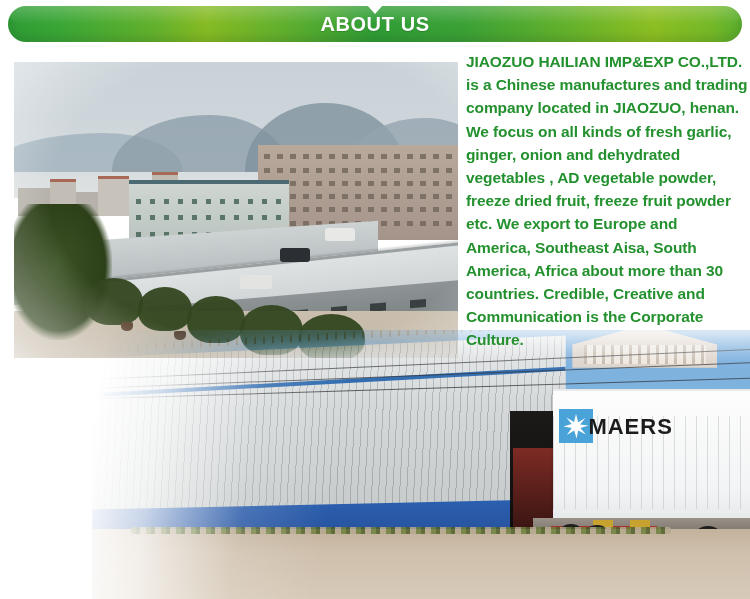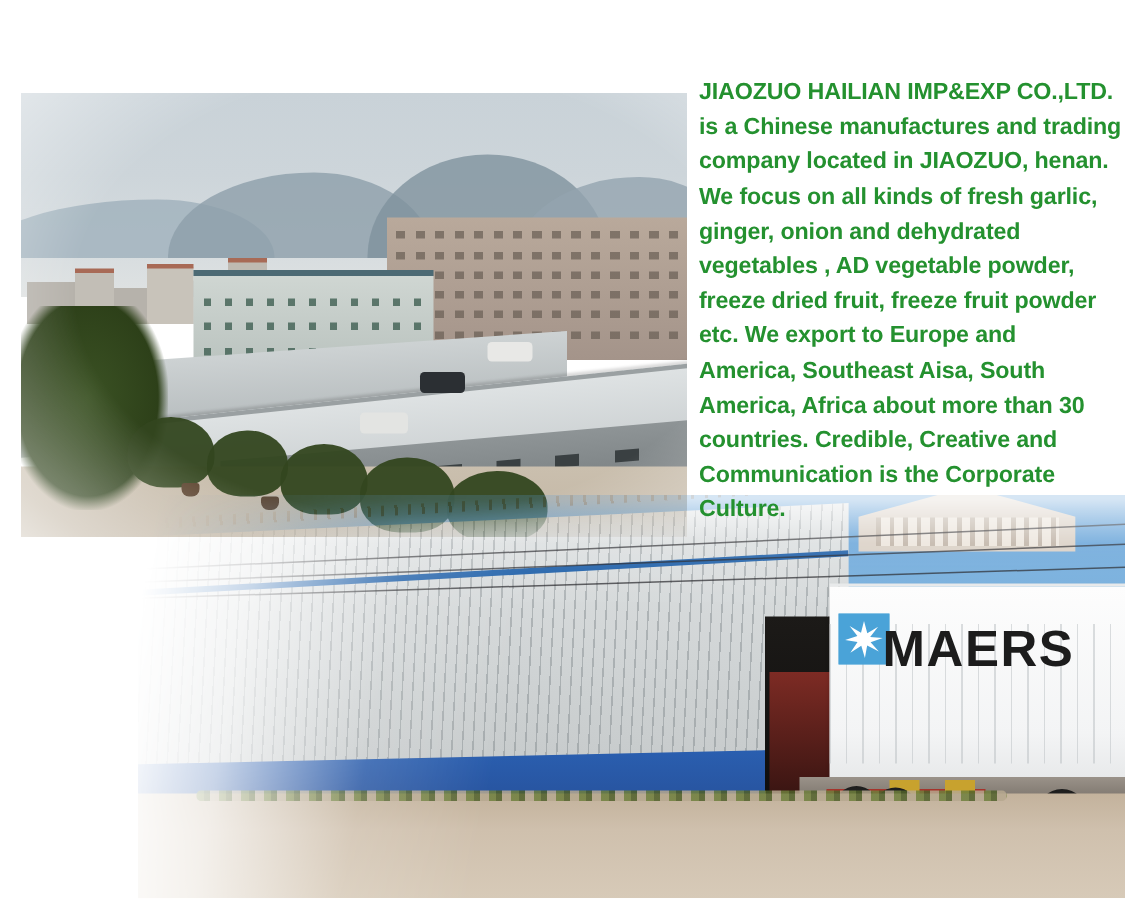--- a/index.html
+++ b/index.html
@@ -189,21 +189,21 @@
     position:absolute;left:0;top:18%;width:100%;height:66%;
     background:repeating-linear-gradient(90deg,rgba(190,195,198,.55) 0 1px,rgba(255,255,255,0) 1px 11px);
   }
   .maersk-star{
     position:absolute;left:3%;top:13%;width:34px;height:34px;
     background:#4aa3d8;
   }
   .maersk-star svg{display:block;}
   .maersk-word{
     position:absolute;left:17%;top:16%;
-    color:#1c1c1c;font-weight:bold;font-size:34px;letter-spacing:1px;
+    color:#1c1c1c;font-weight:bold;font-size:22px;letter-spacing:1px;
     font-family:"Liberation Sans",sans-serif;white-space:nowrap;
   }
   .chassis{
     position:absolute;left:67%;top:70%;width:35%;height:8%;
     background:linear-gradient(180deg,#9a9289,#6e675f);
   }
   .chassis .redbar{position:absolute;left:8%;top:35%;width:46%;height:26%;background:#a5332b;}
   .chassis .ybox{position:absolute;top:6%;width:9%;height:60%;background:#c8a22e;}
   .wheel{
     position:absolute;border-radius:50%;
@@ -231,20 +231,27 @@
     color:#24912f;font-weight:bold;font-size:15.5px;line-height:23.5px;
     white-space:pre-line;letter-spacing:-.1px;
     z-index:6;
   }
 </style>
 </head>
 <body>
 
 <div id="page">
 
+  <div class="banner-wrap">
+    <div class="banner">
+      <div class="banner-gloss"></div>
+      <div class="banner-title">ABOUT US</div>
+    </div>
+    <div class="banner-notch"></div>
+  </div>
 
   <div class="photo-top">
     <div class="sky"></div>
     <div class="hill h1"></div>
     <div class="hill h2"></div>
     <div class="hill h3"></div>
     <div class="hill h4"></div>
 
     <div class="cityrow">
       <div class="cb" style="left:1%;width:7%;height:58%;"></div>

